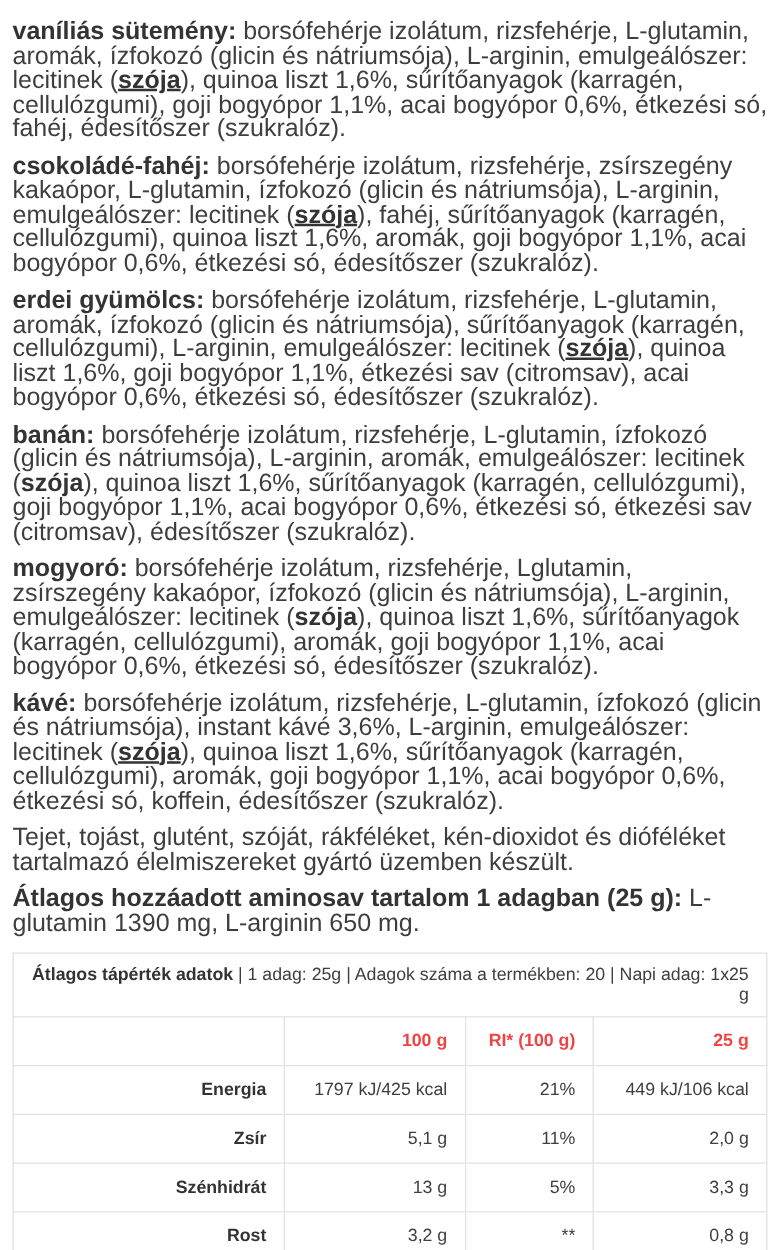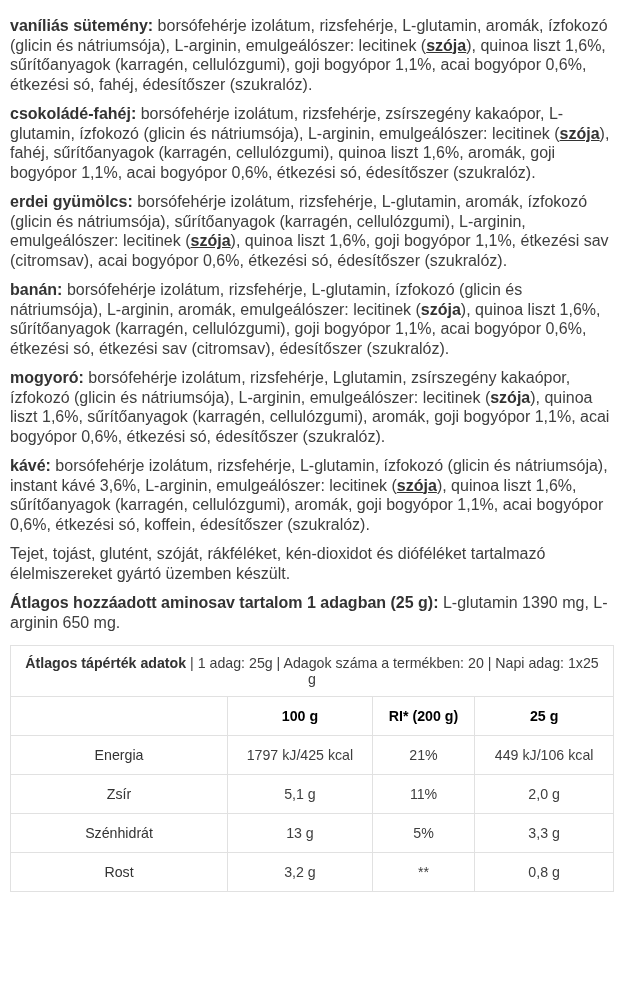--- a/index.html
+++ b/index.html
@@ -13,21 +13,21 @@
     font-family: "Liberation Sans", sans-serif;
     color: #3e3e3e;
     -webkit-font-smoothing: antialiased;
   }
   .page {
     padding: 16px 10px 12px 10px;
     box-sizing: border-box;
     width: 624px;
   }
   .para {
-    font-size: 16px;
+    font-size: 20px;
     line-height: 19.5px;
     margin: 0 0 10px 0;
   }
   .seg-bold {
     font-weight: 700;
     color: #333333;
   }
   .seg-underline {
     text-decoration: underline;
   }
@@ -39,34 +39,34 @@
     table-layout: fixed;
   }
   table.nutrition col.c1 { width: 36%; }
   table.nutrition col.c2 { width: 24%; }
   table.nutrition col.c3 { width: 17%; }
   table.nutrition col.c4 { width: 23%; }
   table.nutrition th,
   table.nutrition td {
     border: 1px solid #e1e1e1;
     padding: 11px 14px;
-    text-align: center;
+    text-align: right;
     vertical-align: middle;
     color: #3e3e3e;
     overflow: hidden;
   }
   table.nutrition td.title-cell {
     padding: 9px 14px;
   }
   table.nutrition th {
     font-weight: 700;
-    color: #000000;
+    color: #ef4444;
   }
   table.nutrition td.nutrient-label {
-    font-weight: 400;
+    font-weight: 700;
     color: #333333;
   }
 </style>
 </head>
 <body>
 
 <div class="page">
 
   <section>
     <p class="para"><span class="seg-bold">vaníliás sütemény:</span><span> borsófehérje izolátum, rizsfehérje, L-glutamin, aromák, ízfokozó (glicin és nátriumsója), L-arginin, emulgeálószer: lecitinek (</span><span class="seg-bold seg-underline">szója</span><span>), quinoa liszt 1,6%, sűrítőanyagok (karragén, cellulózgumi), goji bogyópor 1,1%, acai bogyópor 0,6%, étkezési só, fahéj, édesítőszer (szukralóz).</span></p>
@@ -89,21 +89,21 @@
         <col class="c3">
         <col class="c4">
     </colgroup>
     <thead>
       <tr>
         <td class="title-cell" colspan="4"><span class="seg-bold">Átlagos tápérték adatok</span><span> | 1 adag: 25g | Adagok száma a termékben: 20 | Napi adag: 1x25 g</span></td>
       </tr>
       <tr>
         <th></th>
         <th>100 g</th>
-        <th>RI* (200 g)</th>
+        <th>RI* (100 g)</th>
         <th>25 g</th>
       </tr>
     </thead>
     <tbody>
       <tr>
         <td class="nutrient-label">Energia</td>
         <td>1797 kJ/425 kcal</td>
         <td>21%</td>
         <td>449 kJ/106 kcal</td>
       </tr>

